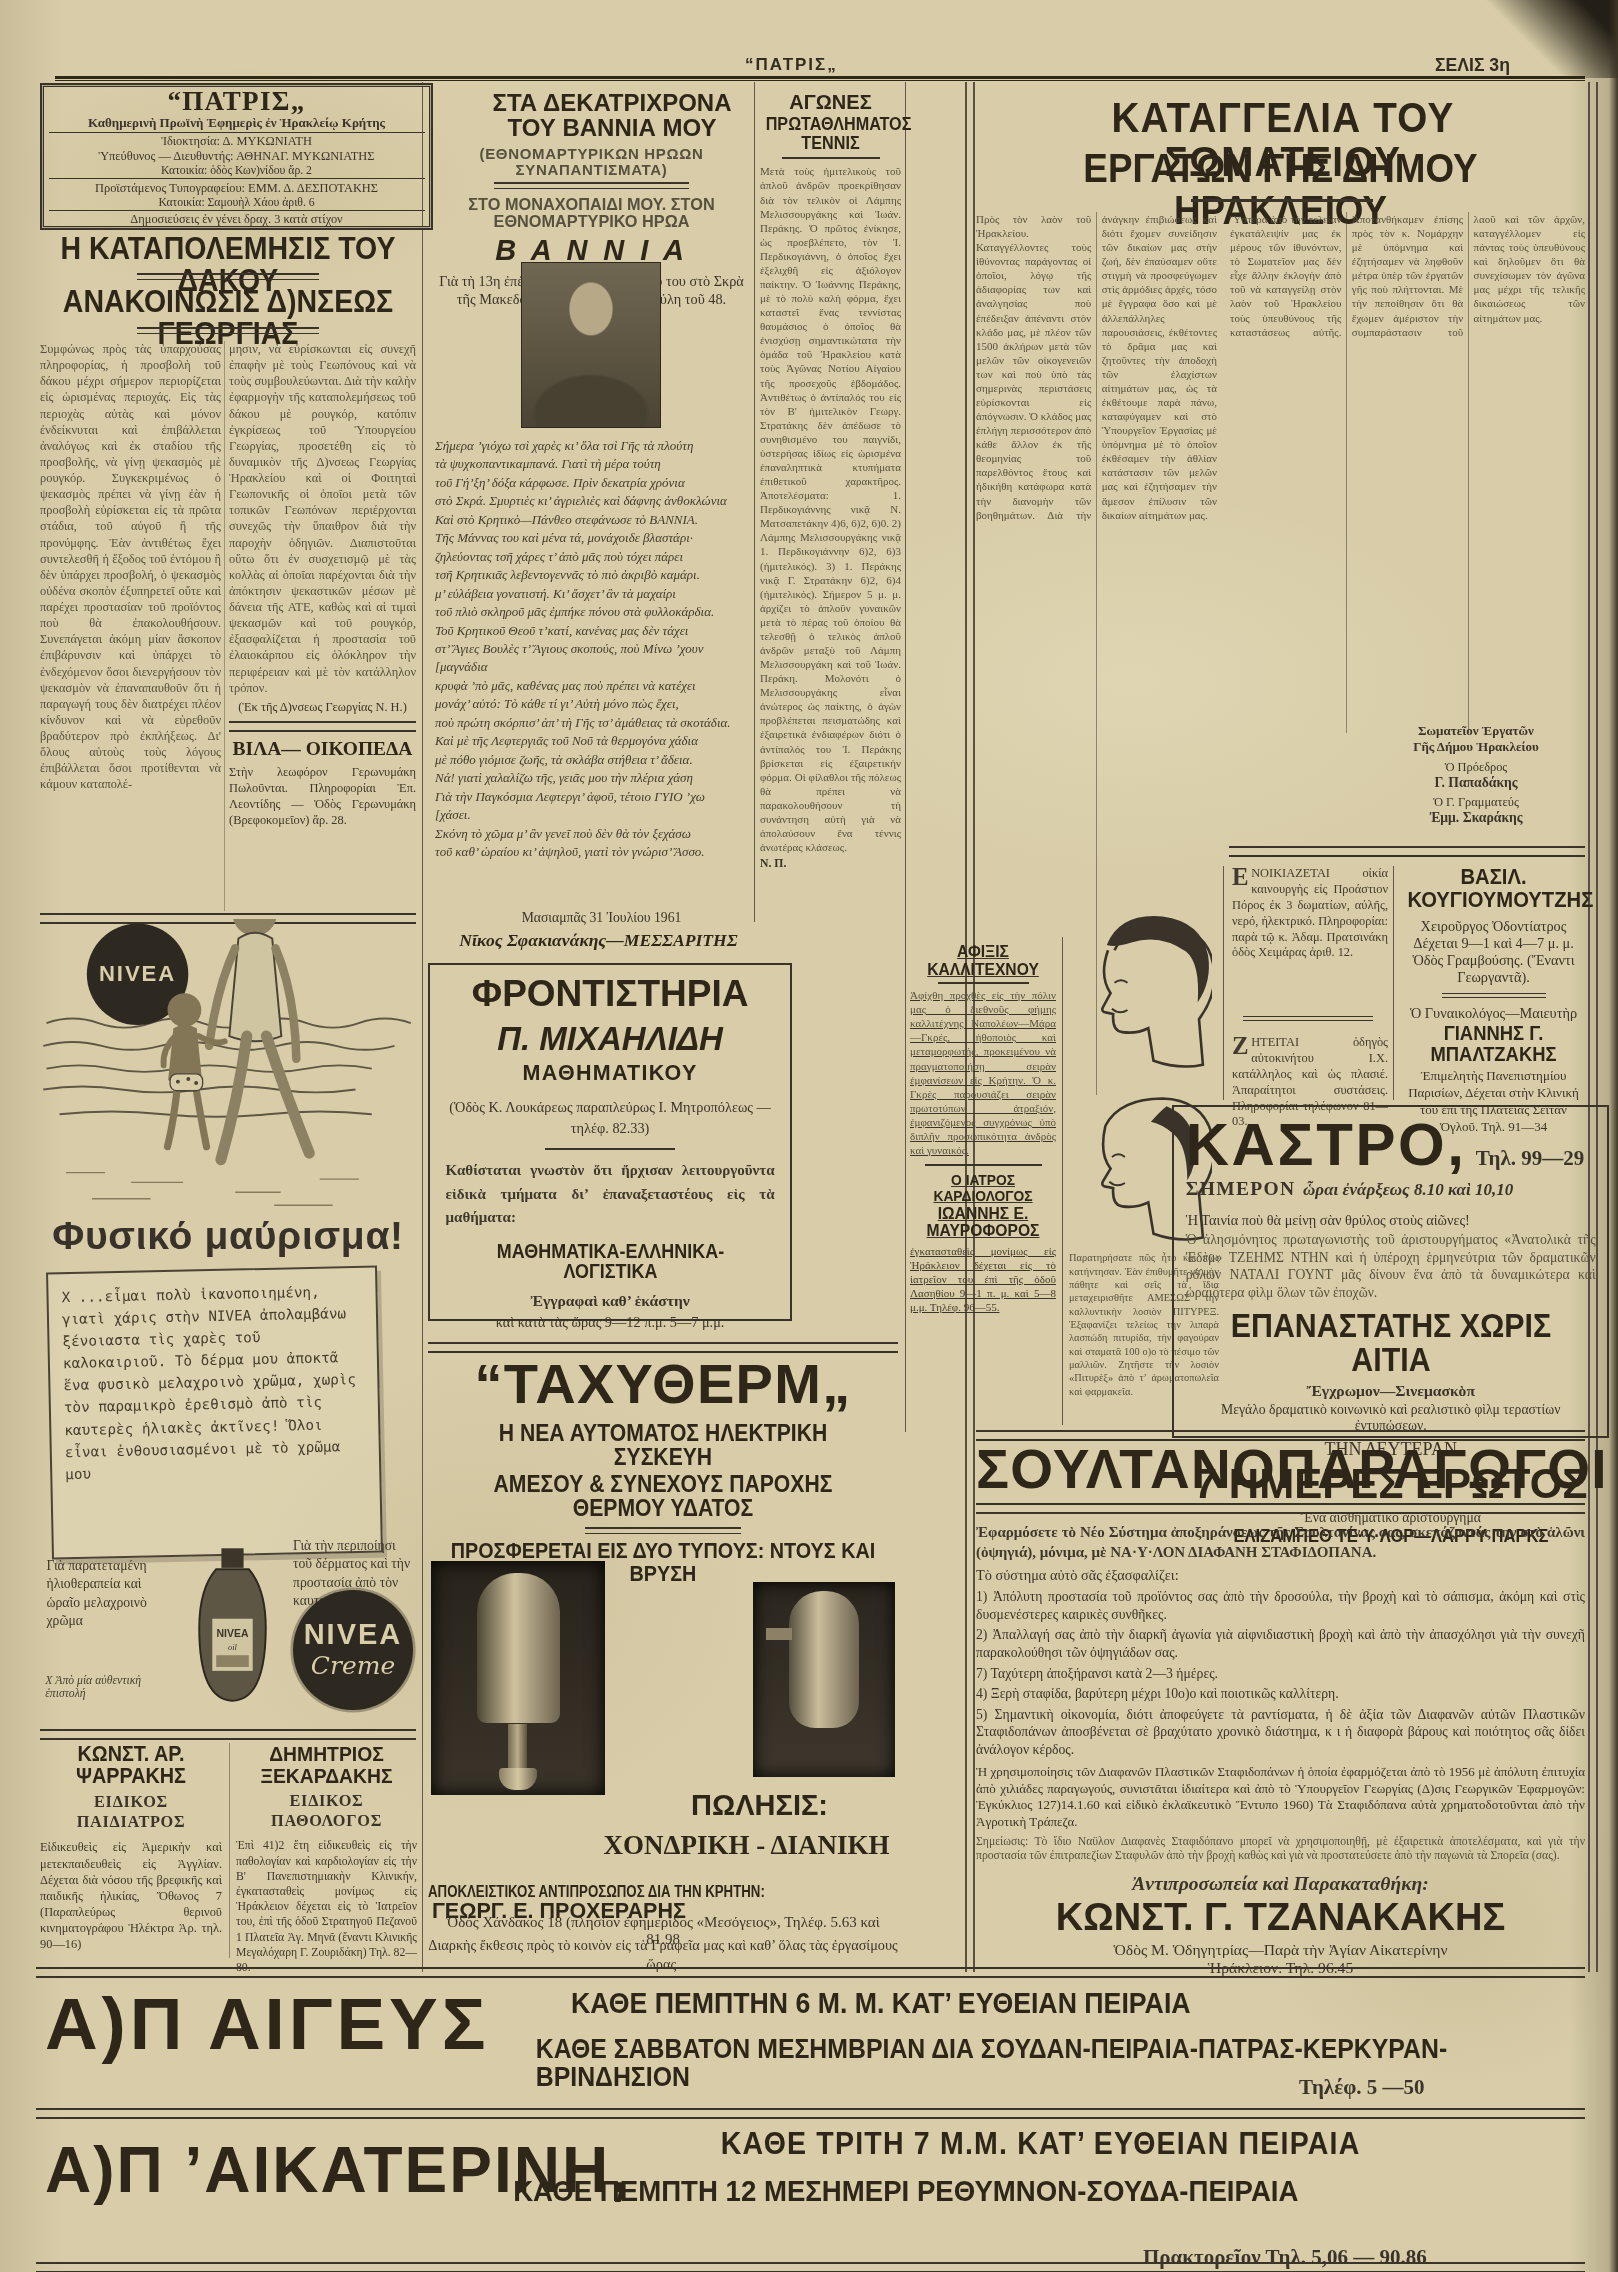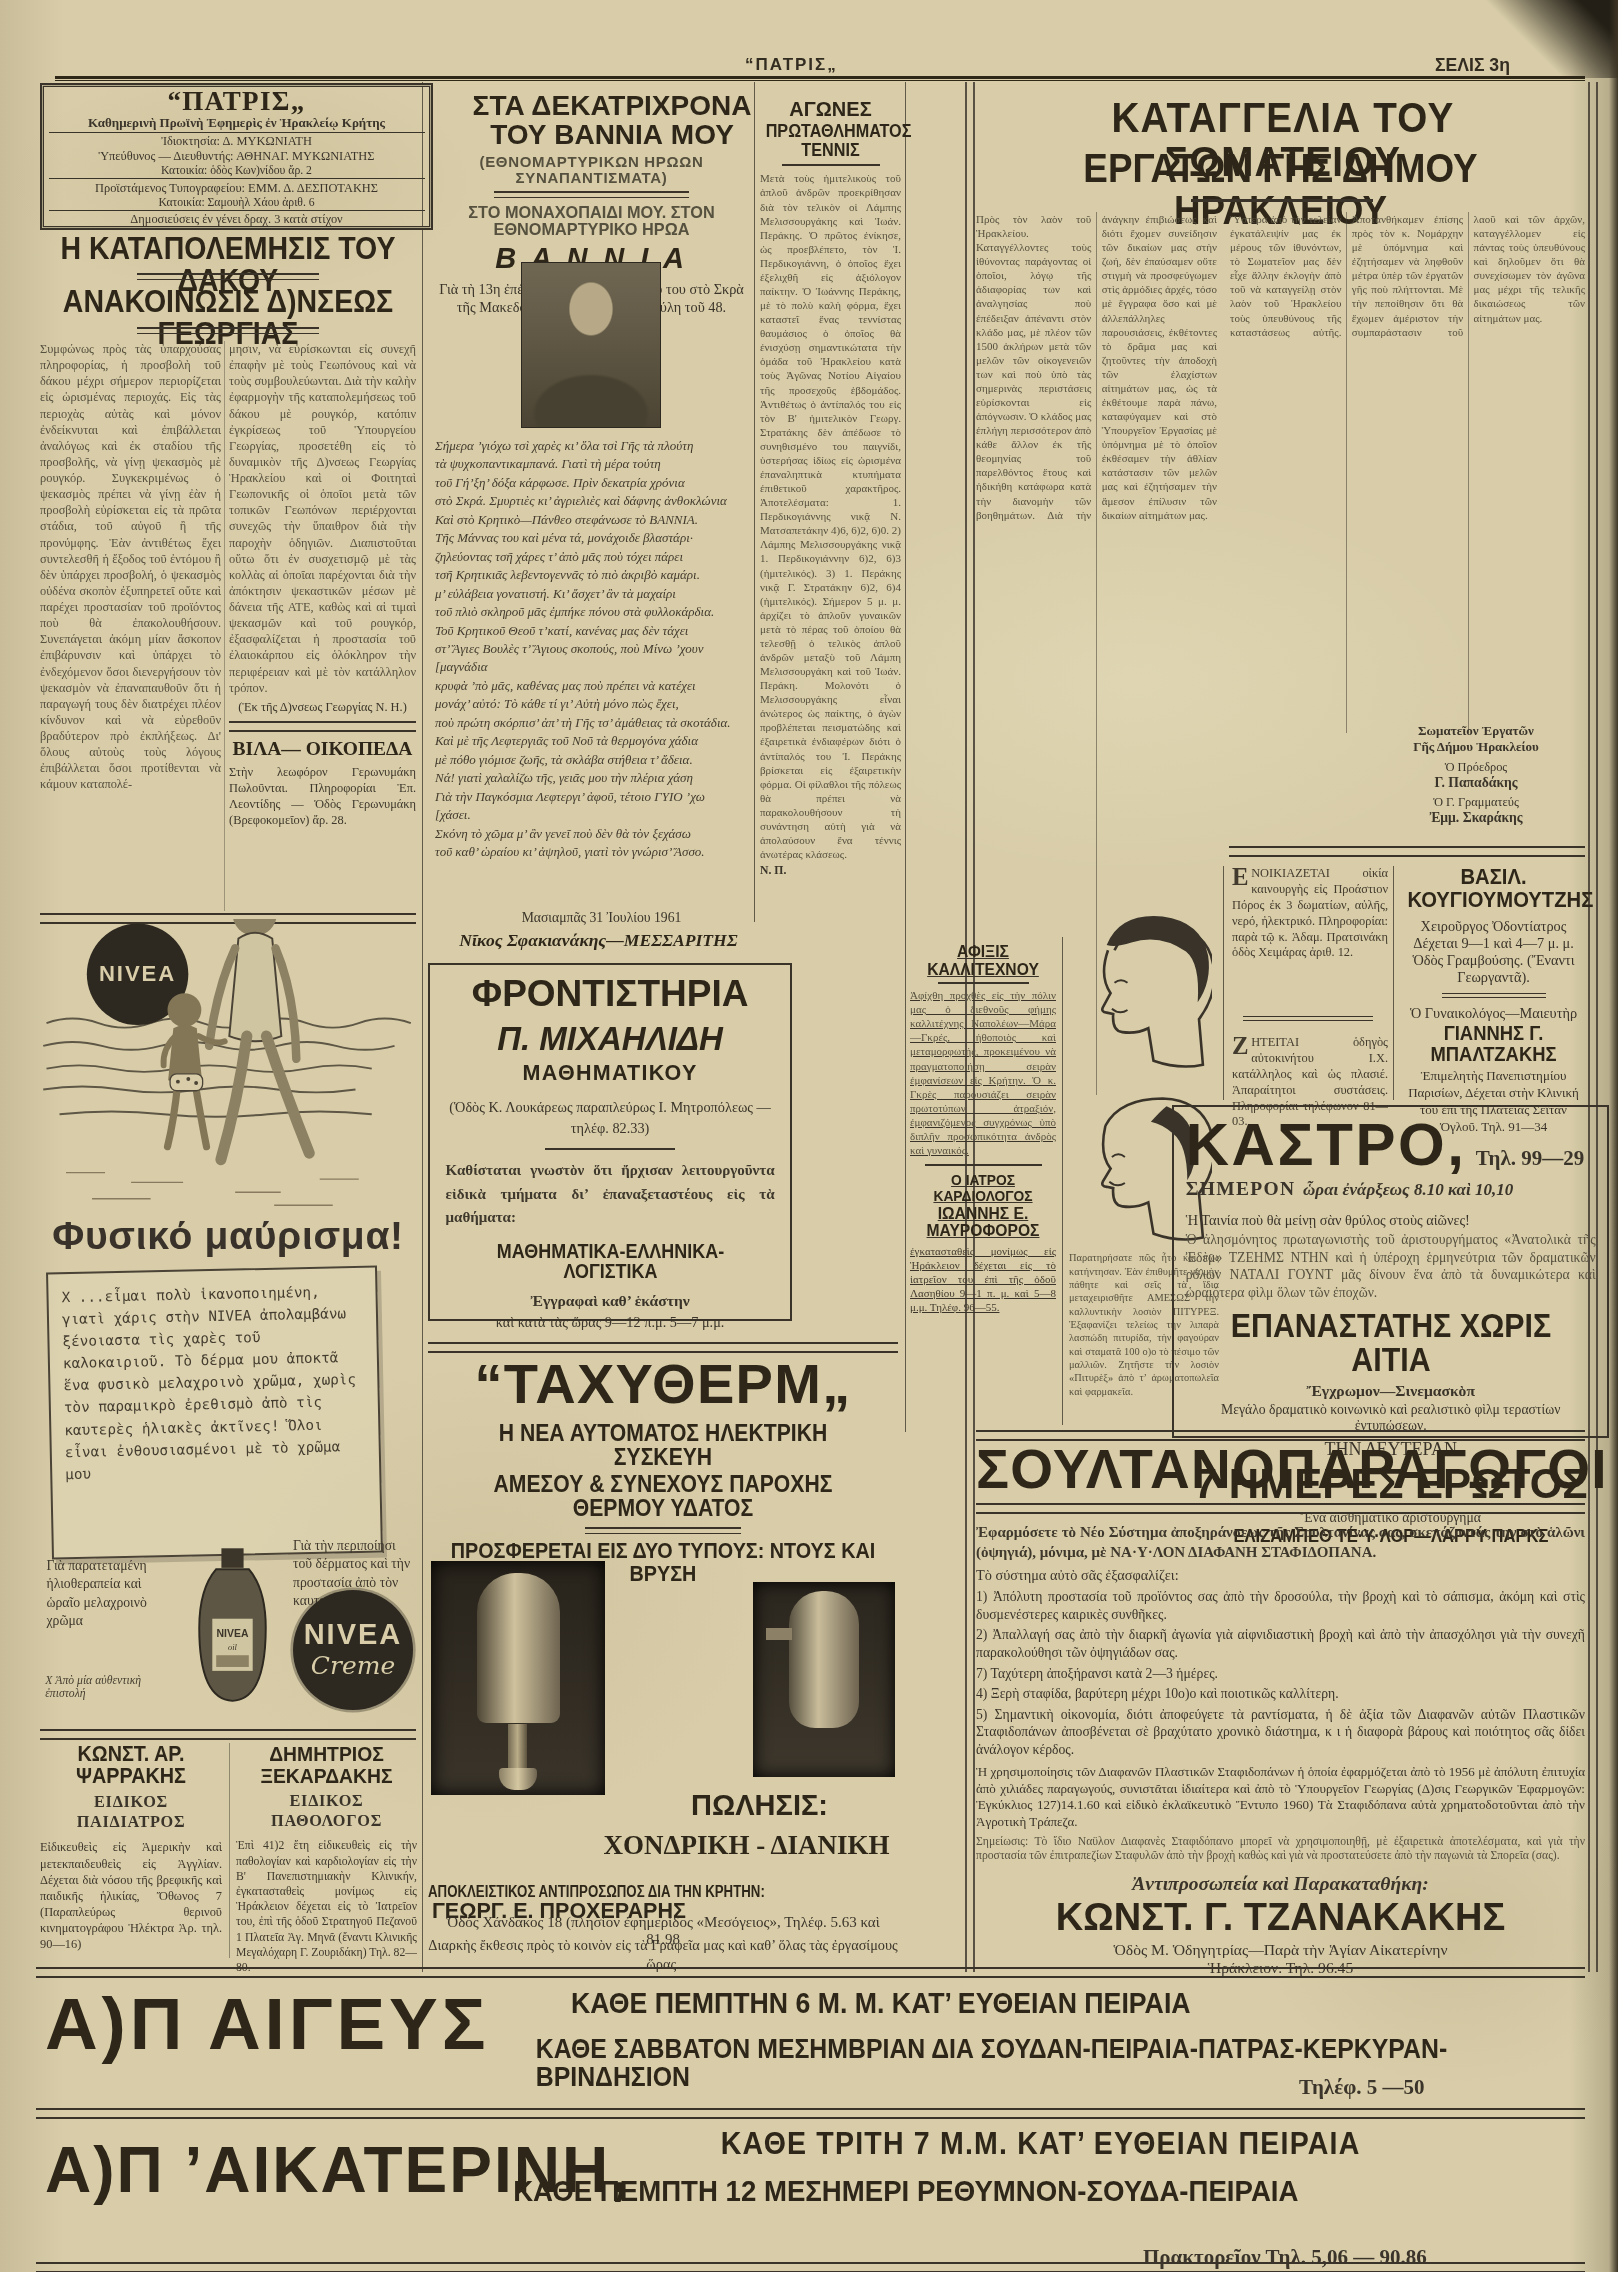--- a/index.html
+++ b/index.html
@@ -144,21 +144,21 @@
   <div class="body-txt" style="margin-top:7.8px;">Εἰδικευθεὶς εἰς Ἀμερικὴν καὶ μετεκπαιδευθεὶς εἰς Ἀγγλίαν. Δέχεται διὰ νόσου τῆς βρεφικῆς καὶ παιδικῆς ἡλικίας, Ὄθωνος 7 (Παραπλεύρως θερινοῦ κινηματογράφου Ἠλέκτρα  Ἀρ. τηλ. 90—16)</div>
 </div>
 <div class="vrule" style="left:229px;top:1743px;height:215px;opacity:.6;"></div>
 <div class="abs" style="left:236px;top:1743px;width:181px;">
   <div class="headline c cond" style="font-size:21px;">ΔΗΜΗΤΡΙΟΣ ΞΕΚΑΡΔΑΚΗΣ</div>
   <div class="c b" style="font-size:16.3px;margin-top:3.9px;letter-spacing:0.7px;">ΕΙΔΙΚΟΣ ΠΑΘΟΛΟΓΟΣ</div>
   <div class="body-txt" style="margin-top:7.8px;font-size:11.7px;">Ἐπὶ 41)2 ἔτη εἰδικευθεὶς εἰς τὴν παθολογίαν καὶ καρδιολογίαν εἰς τὴν Β' Πανεπιστημιακὴν Κλινικήν, ἐγκατασταθεὶς μονίμως εἰς Ἡράκλειον δέχεται εἰς τὸ Ἰατρεῖον του, ἐπὶ τῆς ὁδοῦ Στρατηγοῦ Πεζανοῦ 1 Πλατεῖα Ἁγ. Μηνᾶ (ἔναντι Κλινικῆς Μεγαλόχαρη Γ. Ζουριδάκη) Τηλ. 82—80.</div>
 </div>
 
 <div class="abs" style="left:430px;top:91px;width:323px;">
-  <div class="headline c" style="font-size:28px;padding-left:41px;">ΣΤΑ ΔΕΚΑΤΡΙΧΡΟΝΑ ΤΟΥ ΒΑΝΝΙΑ ΜΟΥ</div>
+  <div class="headline c" style="font-size:24px;padding-left:41px;">ΣΤΑ ΔΕΚΑΤΡΙΧΡΟΝΑ ΤΟΥ ΒΑΝΝΙΑ ΜΟΥ</div>
   <div class="headline c faded" style="font-size:15px;margin-top:5.2px;letter-spacing:0.7px;">(ΕΘΝΟΜΑΡΤΥΡΙΚΩΝ ΗΡΩΩΝ ΣΥΝΑΠΑΝΤΙΣΜΑΤΑ)</div>
   <div style="margin:5.2px auto 0;width:195px;height:3.9px;border-top:2px solid #3a332a;border-bottom:1.3px solid #3a332a;"></div>
   <div class="headline c faded" style="font-size:16.3px;margin-top:6.5px;">ΣΤΟ ΜΟΝΑΧΟΠΑΙΔΙ ΜΟΥ. ΣΤΟΝ ΕΘΝΟΜΑΡΤΥΡΙΚΟ ΗΡΩΑ</div>
   <div class="headline c" style="font-size:29px;margin-top:5.2px;font-style:italic;letter-spacing:3.9px;">Β Α Ν Ν Ι Α</div>
   <div class="c" style="font-size:14.3px;margin-top:6.5px;line-height:1.3;">Γιὰ τὴ 13η ἐπέτειο τοῦ ἀποθανατισμοῦ του στὸ Σκρὰ τῆς Μακεδονίας μας στὶς 31 τοῦ Ἰούλη τοῦ 48.</div>
 </div>
 <div class="abs" style="left:521px;top:262px;width:138px;height:164px;border:1.3px solid #2d2820;background:
   radial-gradient(ellipse 36px 44px at 50% 28%, #b7a987 58%, rgba(183,169,135,0) 62%),
   radial-gradient(ellipse 91px 62px at 50% 92%, #474131 60%, rgba(71,65,49,0) 65%),
   linear-gradient(180deg,#6f6752 0%,#645c48 35%,#4b4434 100%);"></div>
@@ -182,21 +182,21 @@
 μὲ πόθο γιόμισε ζωῆς, τὰ σκλάβα στήθεια τ’ ἄδεια.
 Νά! γιατὶ χαλαλίζω τῆς, γειᾶς μου τὴν πλέρια χάση
 Γιὰ τὴν Παγκόσμια Λεφτεργι’ ἀφοῦ, τέτοιο ΓΥΙΟ ’χω
 [χάσει.
 Σκόνη τὸ χῶμα μ’ ἂν γενεῖ ποὺ δὲν θὰ τὸν ξεχάσω
 τοῦ καθ’ ὡραίου κι’ ἀψηλοῦ, γιατὶ τὸν γνώρισ’ Ἄσσο.</div>
 <div class="abs c" style="left:435px;top:910px;width:333px;font-size:13.7px;">Μασιαμπᾶς 31 Ἰουλίου 1961</div>
 <div class="abs c b" style="left:432px;top:930px;width:333px;font-size:17.6px;font-style:italic;color:#2e2719;">Νῖκος Σφακιανάκης—ΜΕΣΣΑΡΙΤΗΣ</div>
 
 <div class="abs" style="left:760px;top:92px;width:141px;">
-  <div class="headline c" style="font-size:20px;margin-top:7px;">ΑΓΩΝΕΣ</div>
+  <div class="headline c" style="font-size:20px;">ΑΓΩΝΕΣ</div>
   <div class="headline c cond" style="font-size:17.6px;margin-top:2.6px;">ΠΡΩΤΑΘΛΗΜΑΤΟΣ ΤΕΝΝΙΣ</div>
   <div style="margin:5.2px auto;width:98px;height:2px;background:#3a332a;"></div>
   <div class="small-txt faded">Μετὰ τοὺς ἡμιτελικοὺς τοῦ ἁπλοῦ ἀνδρῶν προεκρίθησαν διὰ τὸν τελικὸν οἱ Λάμπης Μελισσουργάκης καὶ Ἰωάν. Περάκης. Ὁ πρῶτος ἐνίκησε, ὡς προεβλέπετο, τὸν Ἰ. Περδικογιάννη, ὁ ὁποῖος ἔχει ἐξελιχθῆ εἰς ἀξιόλογον παίκτην. Ὁ Ἰωάννης Περάκης, μὲ τὸ πολὺ καλὴ φόρμα, ἔχει καταστεῖ ἕνας τεννίστας θαυμάσιος ὁ ὁποῖος θὰ ἐνισχύσῃ σημαντικώτατα τὴν ὁμάδα τοῦ Ἡρακλείου κατὰ τοὺς Ἀγῶνας Νοτίου Αἰγαίου τῆς προσεχοῦς ἑβδομάδος. Ἀντιθέτως ὁ ἀντίπαλός του εἰς τὸν Β' ἡμιτελικὸν Γεωργ. Στρατάκης δὲν ἀπέδωσε τὸ συνηθισμένο του παιγνίδι, ὑστερήσας ἰδίως εἰς ὡρισμένα ἐπαναληπτικὰ κτυπήματα ἐπιθετικοῦ χαρακτῆρος. Ἀποτελέσματα: 1. Περδικογιάννης νικᾷ Ν. Ματσαπετάκην 4)6, 6)2, 6)0. 2) Λάμπης Μελισσουργάκης νικᾷ 1. Περδικογιάννην 6)2, 6)3 (ἡμιτελικός). 3) 1. Περάκης νικᾷ Γ. Στρατάκην 6)2, 6)4 (ἡμιτελικός). Σήμερον 5 μ. μ. ἀρχίζει τὸ ἁπλοῦν γυναικῶν μετὰ τὸ πέρας τοῦ ὁποίου θὰ τελεσθῇ ὁ τελικὸς ἁπλοῦ ἀνδρῶν μεταξὺ τοῦ Λάμπη Μελισσουργάκη καὶ τοῦ Ἰωάν. Περάκη. Μολονότι ὁ Μελισσουργάκης εἶναι ἀνώτερος ὡς παίκτης, ὁ ἀγὼν προβλέπεται πεισματώδης καὶ ἐξαιρετικὰ ἐνδιαφέρων διότι ὁ ἀντίπαλός του Ἰ. Περάκης βρίσκεται εἰς ἐξαιρετικὴν φόρμα. Οἱ φίλαθλοι τῆς πόλεως θὰ πρέπει νὰ παρακολουθήσουν τὴ συνάντηση αὐτὴ γιὰ νὰ ἀπολαύσουν ἕνα τέννις ἀνωτέρας κλάσεως.</div>
   <div class="b" style="font-size:11.7px;text-align:left;margin-top:2.6px;">Ν. Π.</div>
 </div>
 
 <div class="abs boxed" style="left:428px;top:963px;width:329px;height:333px;padding:10.4px 15.6px;">
   <div class="headline c" style="font-size:37px;">ΦΡΟΝΤΙΣΤΗΡΙΑ</div>
   <div class="headline c" style="font-size:33px;font-style:italic;margin-top:7.8px;">Π. ΜΙΧΑΗΛΙΔΗ</div>
   <div class="headline c" style="font-size:21.5px;margin-top:6.5px;letter-spacing:1.3px;">ΜΑΘΗΜΑΤΙΚΟΥ</div>

